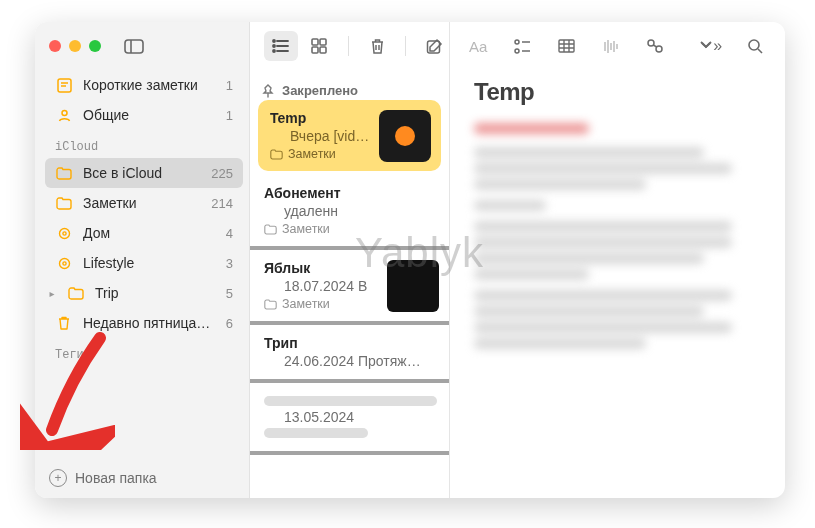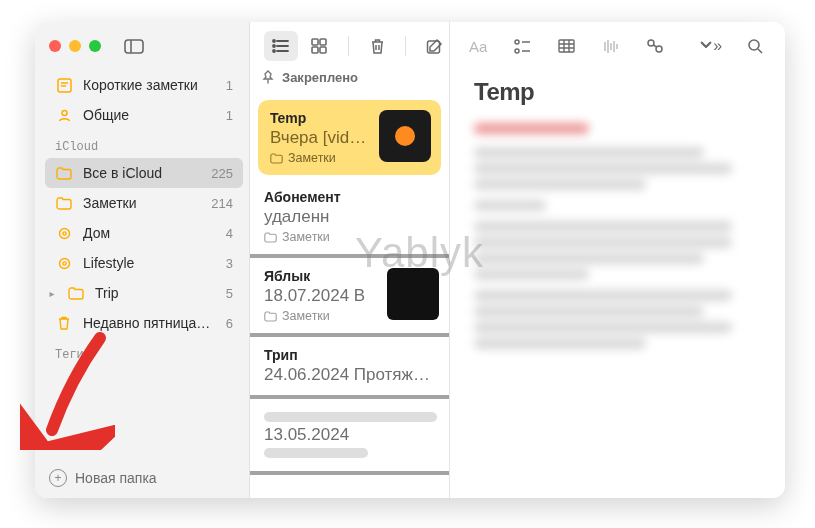--- a/index.html
+++ b/index.html
@@ -18,27 +18,27 @@
 .sb-item.selected { background:#d9d9d9; }
 .sb-item .icn { width:18px; display:flex; justify-content:center; color:#ffac00; }
 .sb-item .label { flex:1; white-space:nowrap; overflow:hidden; text-overflow:ellipsis; }
 .sb-item .count { color:#8c8c8c; font-size:13px; }
 .sb-section { font-size:12px; color:#8e8e8e; padding:10px 10px 4px;font-family:Liberation Mono, monospace; }
 .sb-footer { height:40px; display:flex; align-items:center; gap:8px; padding:0 14px; border-top:none; color:#6d6d6d; font-size:14px; }
 .plus-circle { width:18px; height:18px; border:1.5px solid #8a8a8a; border-radius:50%; display:flex; align-items:center; justify-content:center; color:#8a8a8a; font-size:12px; line-height:1; }
 
 .mid { width: 200px; border-right:1px solid #e5e5e5; display:flex; flex-direction:column; }
 .toolbar-row { height:48px; border-bottom:none; display:flex; align-items:center; }
-.mid-header { height:28px; display:flex; align-items:flex-start; gap:8px; padding:0 12px; font-size:13px; font-weight:600; color:#6d6d6d; }
+.mid-header { height:28px; display:flex; align-items:flex-end; gap:8px; padding:0 12px; font-size:13px; font-weight:600; color:#6d6d6d; }
 .mid-header svg{color:#7a7a7a;}
 .note-list { flex:1; overflow:hidden; }
 .note { padding:10px 12px 10px 14px; border-bottom:4px solid #a3a3a3; position:relative; }
 .note.sel { background:#ffdf7a; border-radius:10px; margin:2px 8px 4px; padding:10px 10px 10px 12px; border:none; }
 .note .title { font-weight:700; font-size:14px; color:#262626; }
-.note .sub { font-size:17px; color:#6f6f6f; margin-top:2px; white-space:nowrap; overflow:hidden; text-overflow:ellipsis; }
+.note .sub { font-size:14px; color:#6f6f6f; margin-top:2px; white-space:nowrap; overflow:hidden; text-overflow:ellipsis;margin-left:20px; }
 .note .loc { font-size:12.5px; color:#8f8f8f; margin-top:3px; display:flex; align-items:center; gap:5px; }
 .note.sel .sub,.note.sel .loc{color:#7a6429;}
 .thumb { position:absolute; right:10px; top:10px; width:52px; height:52px; background:#1b1b1b; border-radius:8px; display:flex; align-items:center; justify-content:center;}
 .thumb .dot{width:20px;height:20px;border-radius:50%;background:#ff8a1f;}
 .thumb2 { position:absolute; right:10px; top:10px; width:52px; height:52px; background:#111; border-radius:6px;}
 .blur-line{height:10px;border-radius:5px;background:#dedede;margin:3px 0;}
 .blur-line.s{width:60%;}
 
 .main { flex:1; display:flex; flex-direction:column; }
 .toolbar { height:48px; display:flex; align-items:center; padding:0 14px; gap:12px; border-bottom:none;}

